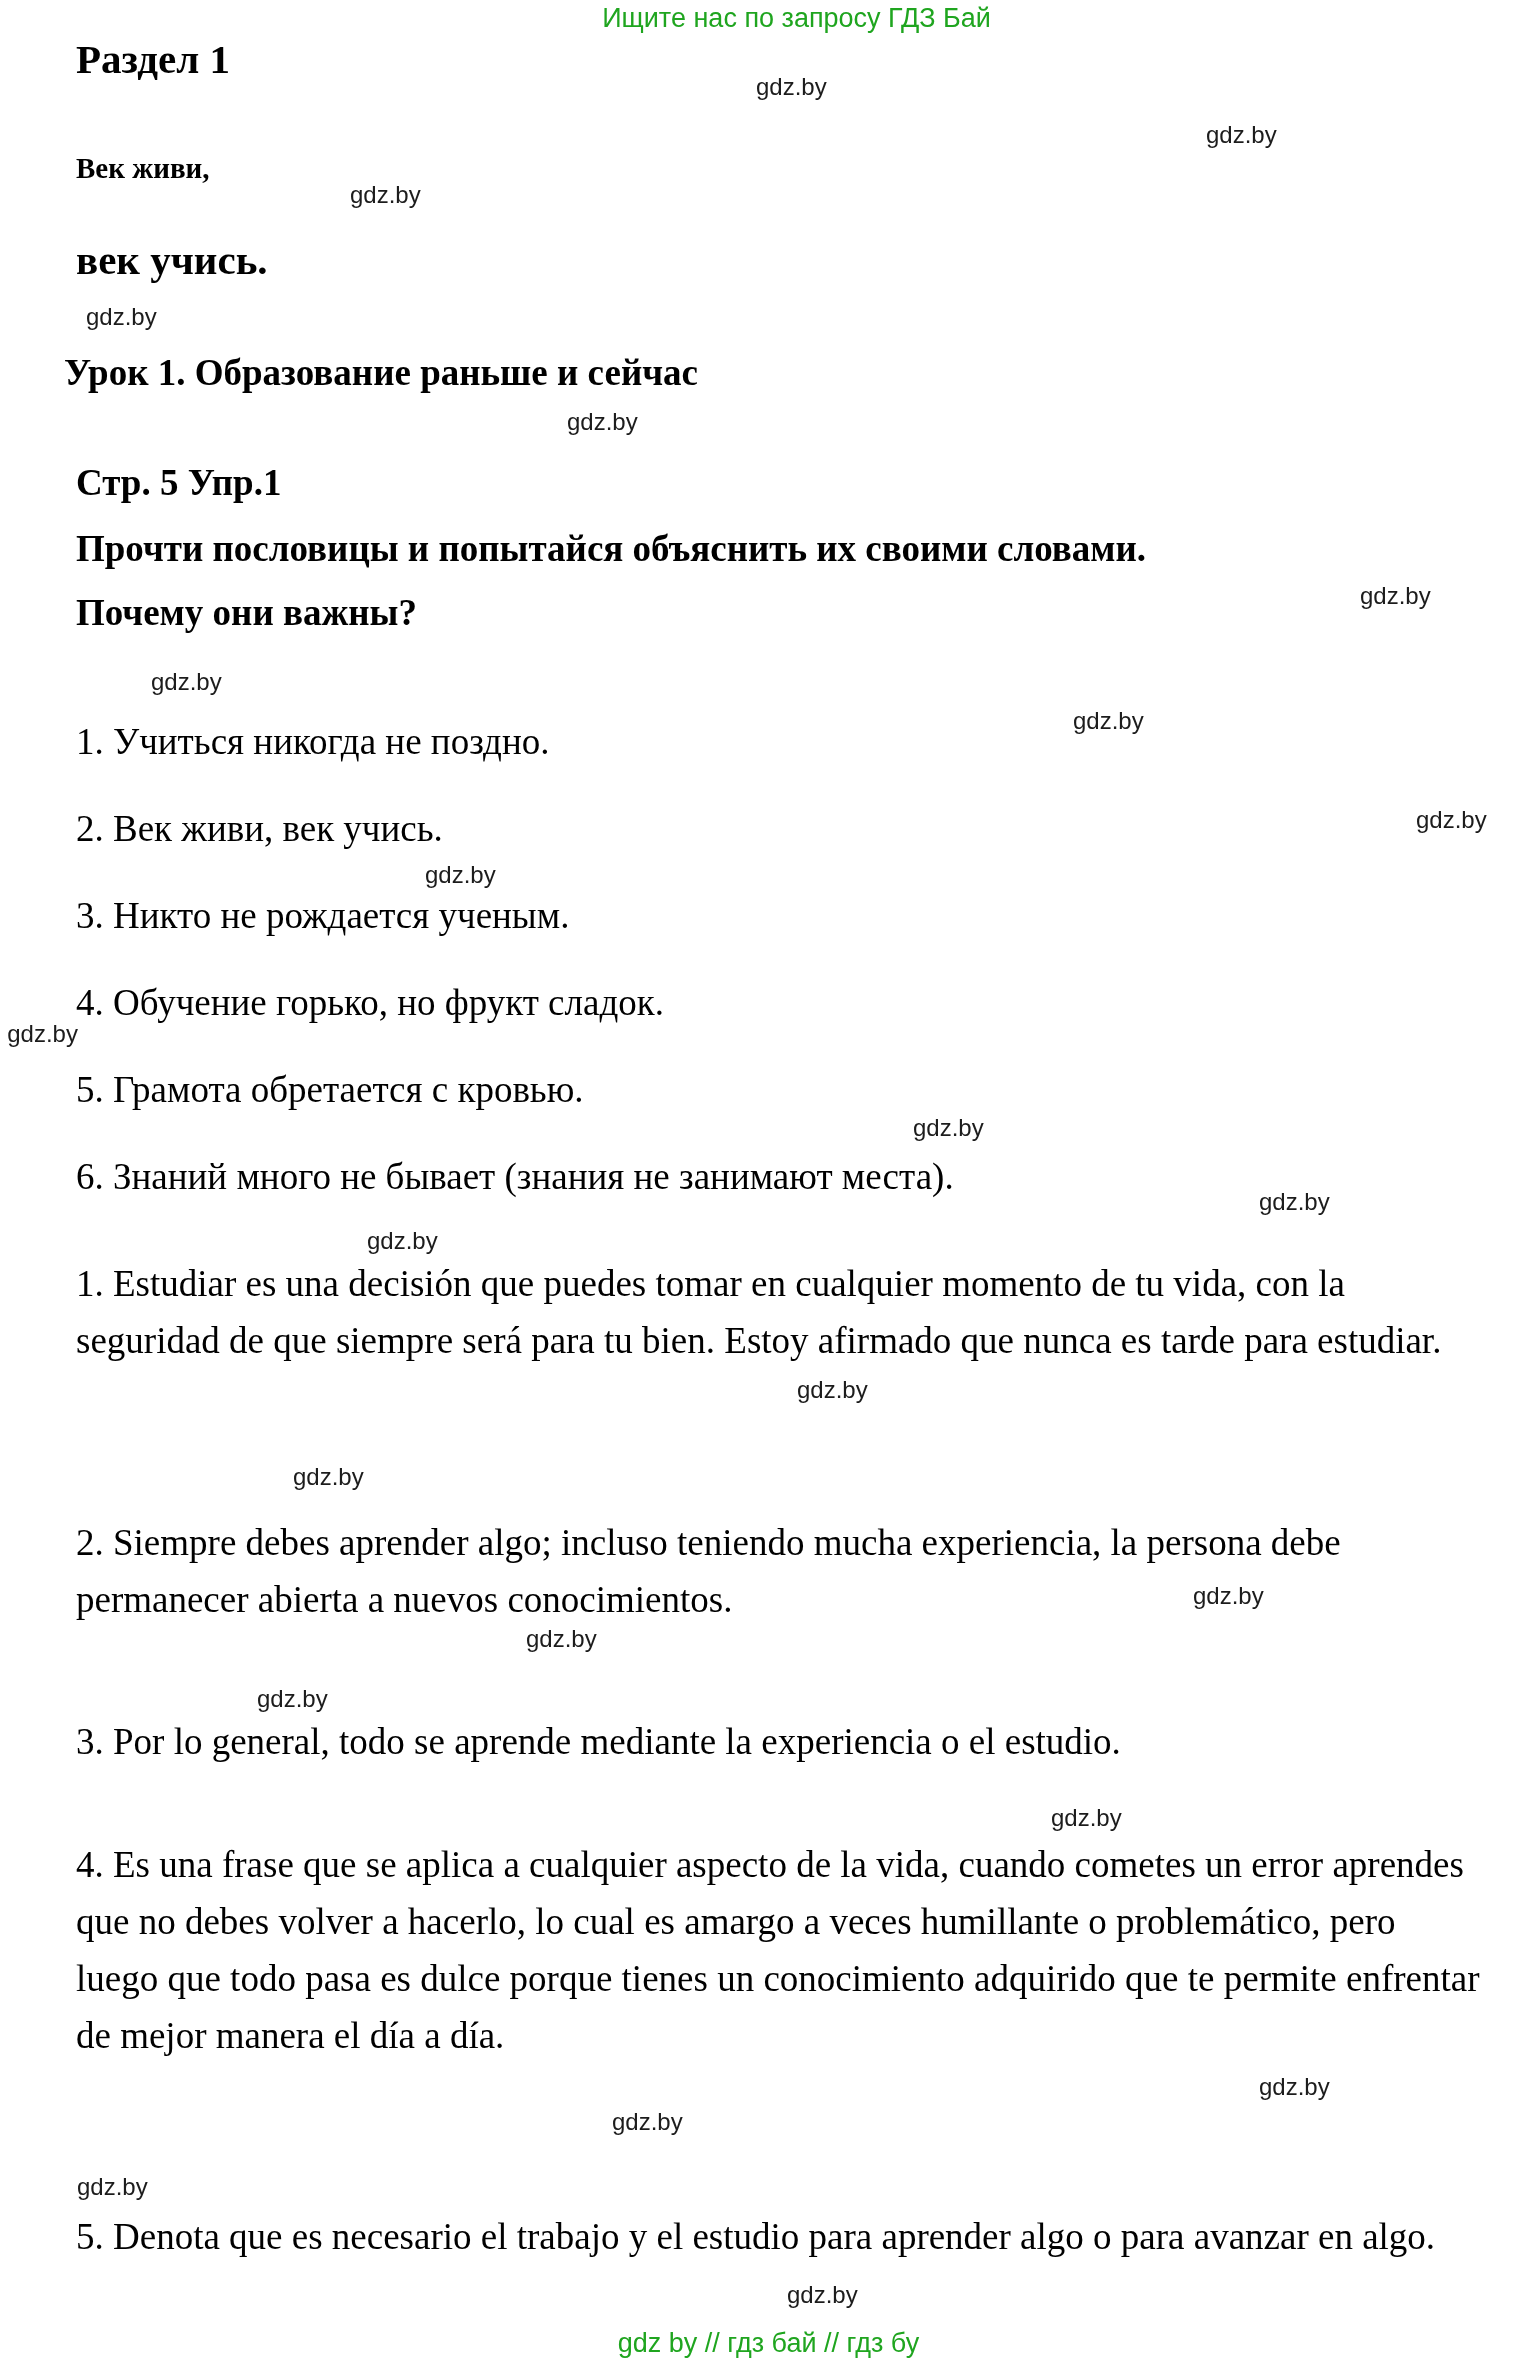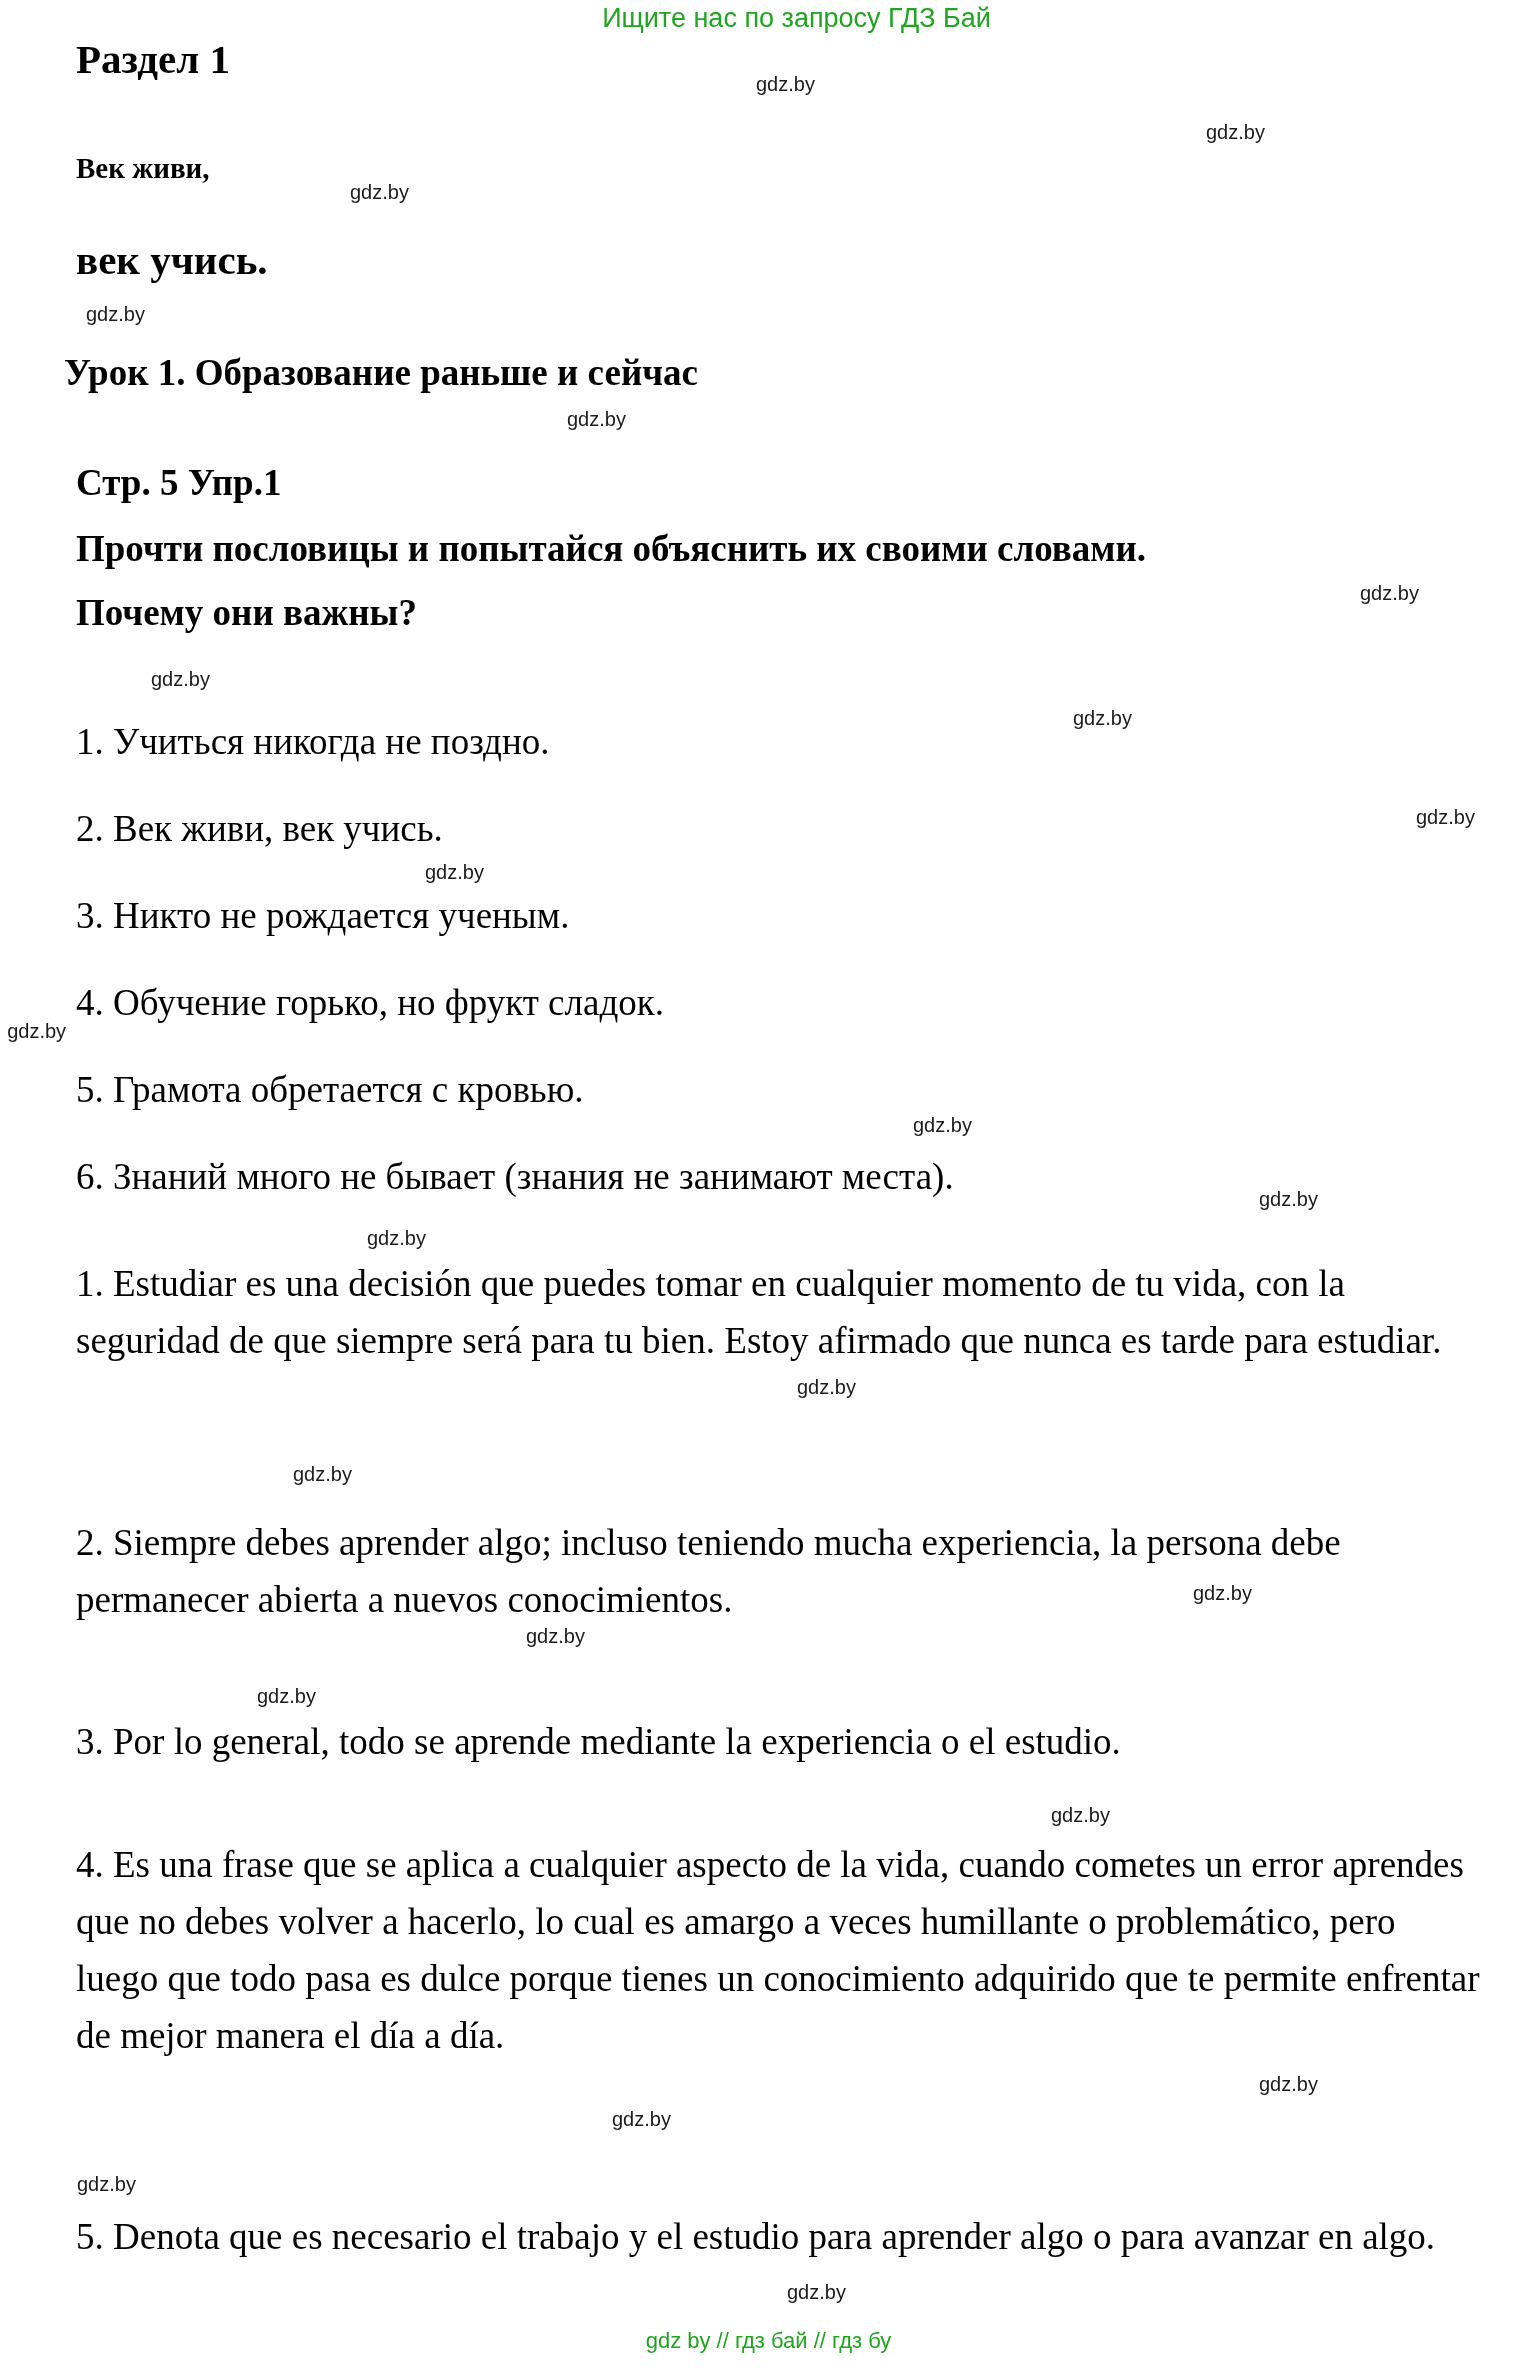--- a/index.html
+++ b/index.html
@@ -23,27 +23,27 @@
     color: #1fa51f;
     padding-left: 28px;
   }
   .footer {
     position: absolute;
     top: 2328px;
     left: 0;
     width: 100%;
     text-align: center;
     font-family: "Liberation Sans", sans-serif;
-    font-size: 22px;
+    font-size: 27px;
     color: #1fa51f;
   }
   .wm {
     position: absolute;
     font-family: "Liberation Sans", sans-serif;
-    font-size: 20px;
+    font-size: 24px;
     color: #1c1c1c;
     white-space: nowrap;
   }
   .h-section {
     position: absolute; left: 76px; top: 35px;
     font-size: 41px; font-weight: 700; margin: 0;
   }
   .h-title1 {
     position: absolute; left: 76px; top: 152px;
     font-size: 29px; font-weight: 700; margin: 0;

